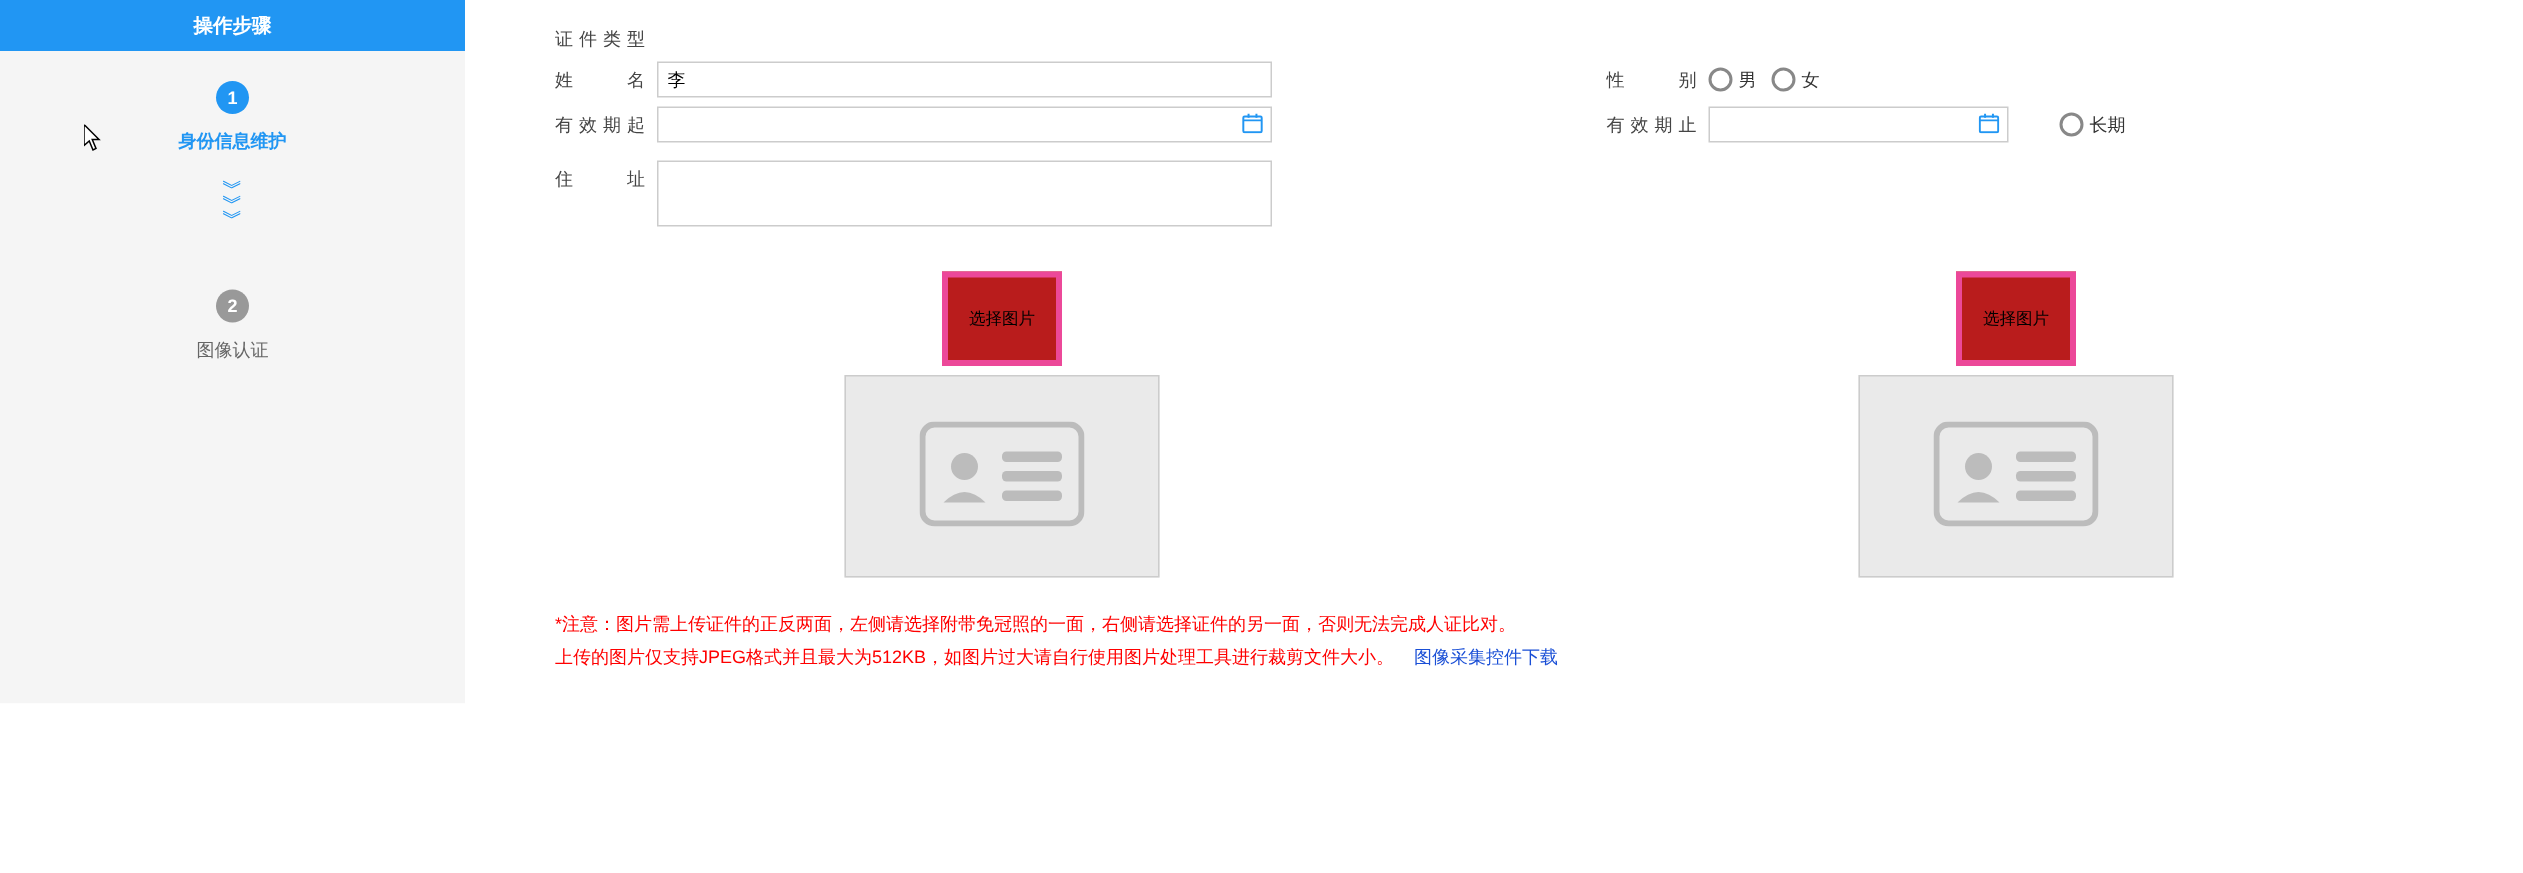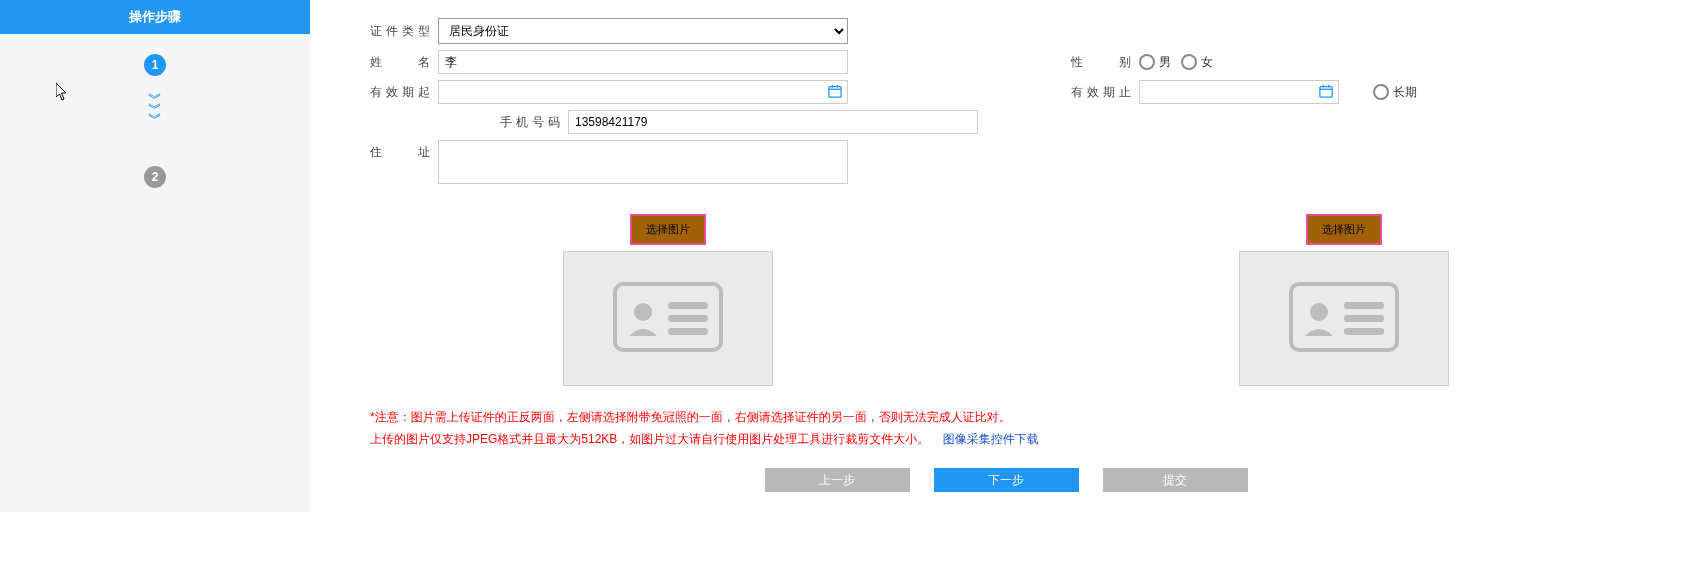--- a/index.html
+++ b/index.html
@@ -25,21 +25,21 @@
   .select { flex:1; max-width: 410px; height: 26px; border: 1px solid #999; padding: 0 6px; font-size: 12px; background:#fff;}
   .input-wrap { position: relative; display:flex; align-items:center; flex:1; max-width:410px; }
   .input-wrap .input-text { width:100%; }
   .cal-icon { position:absolute; right:6px; top:4px; color:#2196f3; pointer-events:none; }
   .radio-group { display:flex; align-items:center; gap:10px; }
   .radio-item { display:flex; align-items:center; gap:4px; }
   .radio { appearance:none; width:16px; height:16px; border:2px solid #888; border-radius:50%; display:inline-block; position:relative; }
   .textarea { flex:1; max-width:410px; height:44px; border:1px solid #ccc; padding:4px 6px; font-size:12px; resize:none; overflow-y:scroll;}
   .uploads { display:flex; justify-content:space-around; margin-top:30px; gap:80px;}
   .upload-block { display:flex; flex-direction:column; align-items:center; }
-  .choose-btn { border:2px solid #ec4899; background:#a16207; padding:6px 14px; font-size:11px; margin-bottom:6px; cursor:pointer;}
+  .choose-btn { border:4px solid #ec4899; background:#b91c1c; padding:20px 14px; font-size:11px; margin-bottom:6px; cursor:pointer;}
   .photo-placeholder { width:210px; height:135px; border:1px solid #ccc; background:#eaeaea; display:flex; align-items:center; justify-content:center;}
   .id-icon { color:#bcbcbc; }
   .notes { margin-top:20px; font-size:12px; line-height:22px;}
   .notes .red { color:#f00; }
   .notes .link { color:#1a4fd6; cursor:pointer; }
   .buttons { display:flex; gap:24px; justify-content:center; margin-top:18px;}
   .btn { width:145px; height:24px; border:none; color:#fff; font-size:12px; cursor:pointer;}
   .btn.prev { background:#b8b8b8; }
   .btn.next { background:#2196f3; }
   .btn.submit { background:#b8b8b8; }
@@ -53,39 +53,38 @@
 <div class="container">
   <div class="sidebar">
     <div class="sidebar-header">操作步骤</div>
     <div class="cursor-arrow">
       <svg width="14" height="18" viewBox="0 0 14 18">
           <path d="M0 0 L0 14 L3.5 11 L6 17 L8 16 L5.5 10 L10 10 Z" fill="#fff" stroke="#000" stroke-width="1"></path>
         </svg>
     </div>
     <div class="step-group">
       <div class="step-circle active">1</div>
+      <div class="step-label active">身份信息维护</div>
     </div>
     <div class="chevrons">
       <span>︾</span>
         <span>︾</span>
         <span>︾</span>
     </div>
     <div class="step-group">
       <div class="step-circle inactive">2</div>
+      <div class="step-label inactive">图像认证</div>
     </div>
   </div>
 
   <div class="main">
 
     <div class="form-row">
       <div class="form-col">
         <span class="label">证件类型</span>
-        <select class="select">
-          <option>居民身份证</option>
-        </select>
       </div>
     </div>
 
     <div class="form-row">
       <div class="form-col">
         <span class="label">姓    名</span>
         <input class="input-text" value="李" style="">
       </div>
       <div class="form-col right">
         <span class="label">性    别</span>
@@ -132,24 +131,20 @@
           </span>
         </div>
         <label class="radio-item" style="margin-left:14px;padding-left:20px;">
           <span class="radio"></span>
           <span>长期</span>
         </label>
       </div>
     </div>
 
     <div class="form-row">
-      <div class="form-col right">
-        <span class="label">手机号码</span>
-        <input class="input-text" value="13598421179" style="">
-      </div>
     </div>
 
     <div class="form-row">
       <div class="form-col" style="align-items:flex-start;">
         <span class="label" style="padding-top:4px;">住    址</span>
         <textarea class="textarea" style=""></textarea>
       </div>
       <div class="form-col right"></div>
     </div>
 
@@ -188,20 +183,15 @@
 
     <div class="notes">
       <div class="red">*注意：图片需上传证件的正反两面，左侧请选择附带免冠照的一面，右侧请选择证件的另一面，否则无法完成人证比对。</div>
       <div>
         <span class="red">上传的图片仅支持JPEG格式并且最大为512KB，如图片过大请自行使用图片处理工具进行裁剪文件大小。</span>
         <span>&nbsp;&nbsp;</span>
         <span class="link">图像采集控件下载</span>
       </div>
     </div>
 
-    <div class="buttons">
-      <button class="btn prev">上一步</button>
-      <button class="btn next">下一步</button>
-      <button class="btn submit">提交</button>
-    </div>
 
   </div>
 </div>
 
 </body></html>

